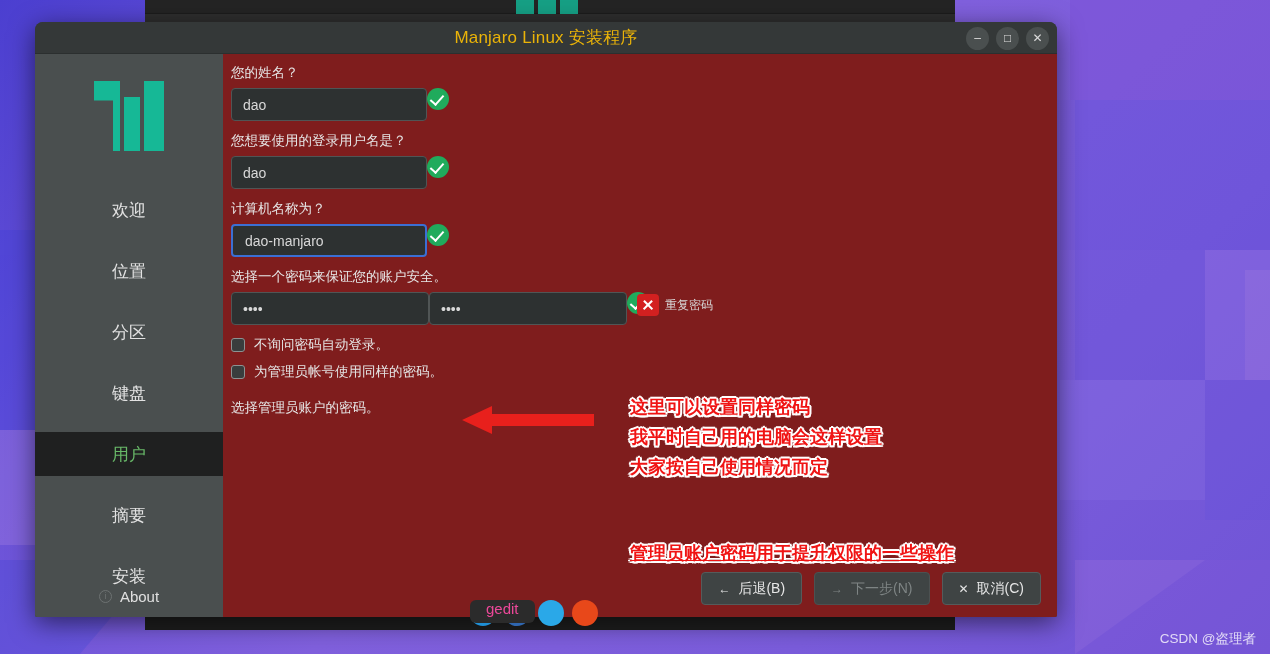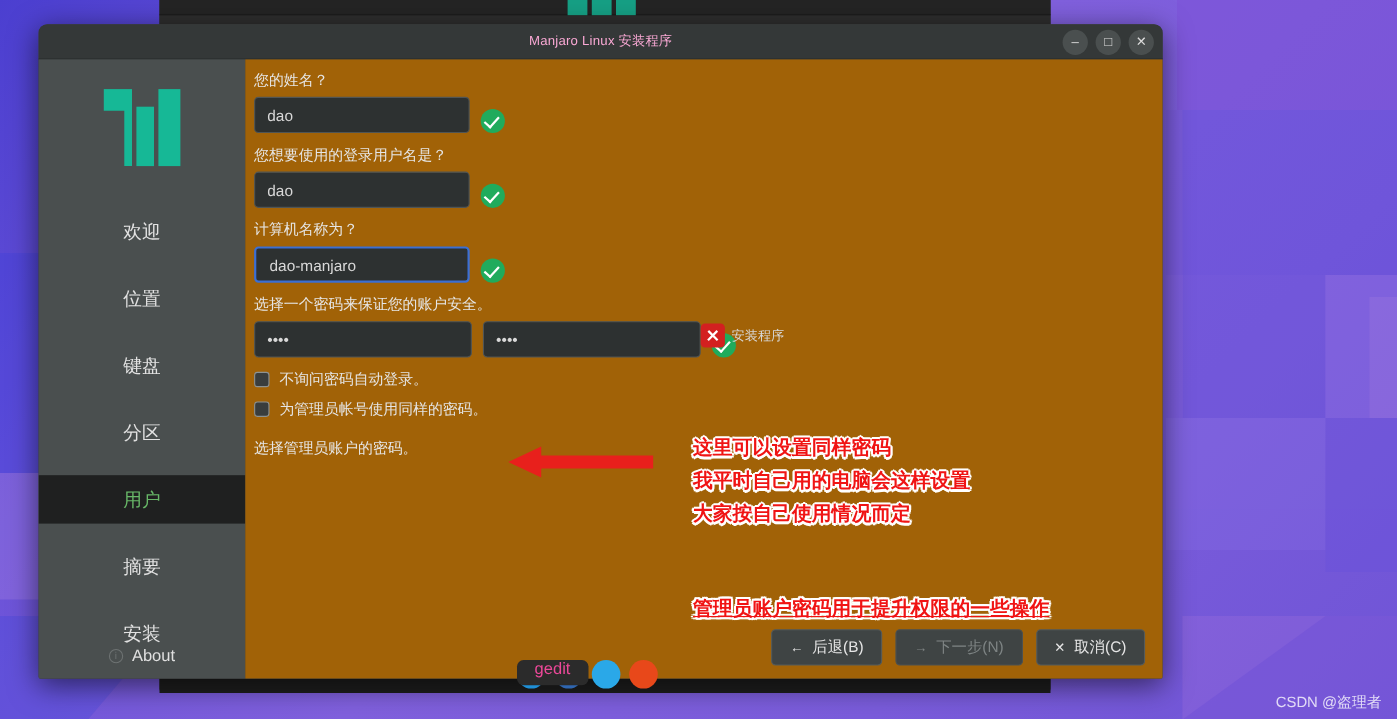--- a/index.html
+++ b/index.html
@@ -80,21 +80,21 @@
     z-index: 20;
   }
   #titlebar {
     position: relative;
     height: 32px;
     background: #343838;
     display: flex; align-items: center; justify-content: center;
     border-bottom: 1px solid #2b2f2f;
   }
   #titlebar-title {
-    color: #f9a8d4; font-size: 12px; letter-spacing: .2px;
+    color: #eab308; font-size: 17px; letter-spacing: .2px;
   }
   #window-controls {
     position: absolute; right: 8px; top: 0; height: 32px;
     display: flex; align-items: center; gap: 7px;
   }
   .wc-btn {
     width: 23px; height: 23px; border-radius: 50%;
     background: #4a4f4f; color: #dcdcdc;
     display: flex; align-items: center; justify-content: center;
     font-size: 12px; line-height: 1; cursor: pointer;
@@ -135,27 +135,27 @@
     color: #e0e0e0; font-size: 15px; cursor: pointer;
   }
   #about-icon {
     width: 13px; height: 13px; border-radius: 50%;
     border: 1px solid #6d7272; color: #6d7272;
     font-size: 9px; line-height: 11px; text-align: center;
   }
 
   
   #main {
-    flex: 1; background: #a16207;
+    flex: 1; background: #7f1d1d;
     position: relative; padding: 10px 22px 0 8px;
   }
   .field-label {
     color: #e6e6e6; font-size: 13.5px; margin-bottom: 6px;
   }
-  .row { display: flex; align-items: flex-end; gap: 10px; }
+  .row { display: flex; align-items: flex-start; }
   .text-input {
     height: 33px; background: #2d3131; border: 1px solid #505555;
     border-radius: 4px; color: #d8d8d8; font-size: 14px;
     padding: 0 11px; outline: none;
     font-family: "Liberation Sans", sans-serif;
   }
   .text-input::placeholder { color: #8b9090; }
   .text-input.w-half { width: 198px; }
   .text-input.focused { border: 2px solid #3b6fd4; }
 
@@ -296,22 +296,22 @@
 
       <div id="sidebar">
         <div id="manjaro-logo">
           <div class="bar-l"></div>
             <div class="bar-m"></div>
             <div class="bar-r"></div>
         </div>
 
         <div class="nav-item">欢迎</div>
         <div class="nav-item">位置</div>
+        <div class="nav-item">分区</div>
         <div class="nav-item">键盘</div>
-        <div class="nav-item">分区</div>
         <div class="nav-item active">用户</div>
         <div class="nav-item">摘要</div>
         <div class="nav-item">安装</div>
 
         <div id="about-btn">
           <span id="about-icon">i</span>
           <span>About</span>
         </div>
       </div>
 
@@ -358,21 +358,21 @@
           <span class="checkbox-box"></span>
           <span class="checkbox-label">为管理员帐号使用同样的密码。</span>
         </div>
 
         <div class="group" style="margin-top:18px">
           <div class="field-label">选择管理员账户的密码。</div>
         </div>
 
         <div id="pw-error">
           <span id="pw-error-icon"></span>
-          <span id="pw-error-text">安装程序</span>
+          <span id="pw-error-text">重复密码</span>
         </div>
 
         <div id="footer">
           <button class="nav-btn">
             <span class="k">←</span>
             <span>后退(B)</span>
           </button>
           <button class="nav-btn disabled">
             <span class="k">→</span>
             <span>下一步(N)</span>

